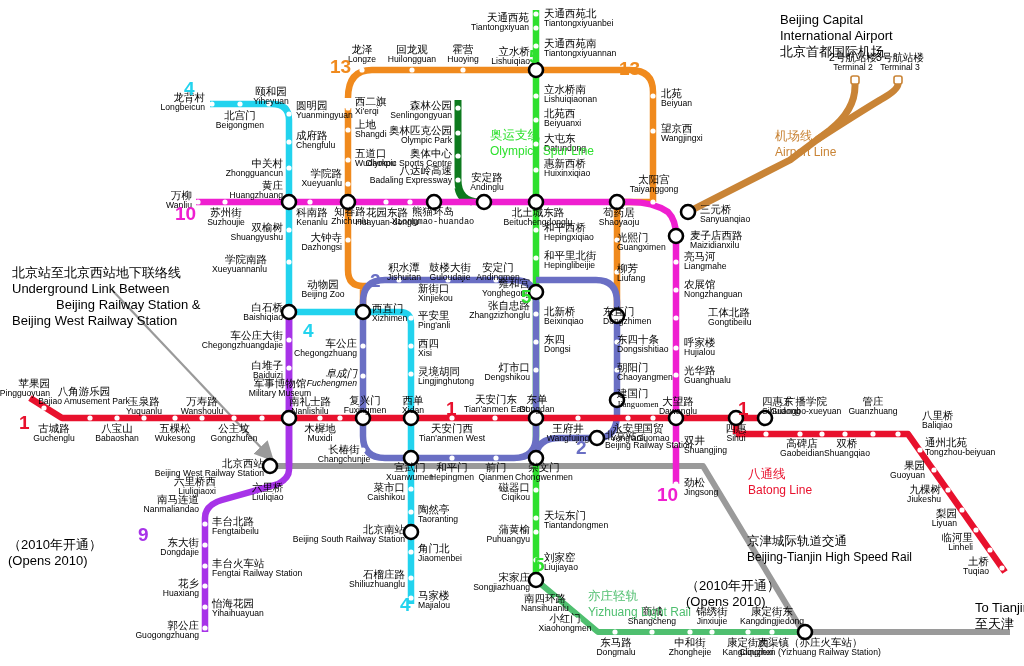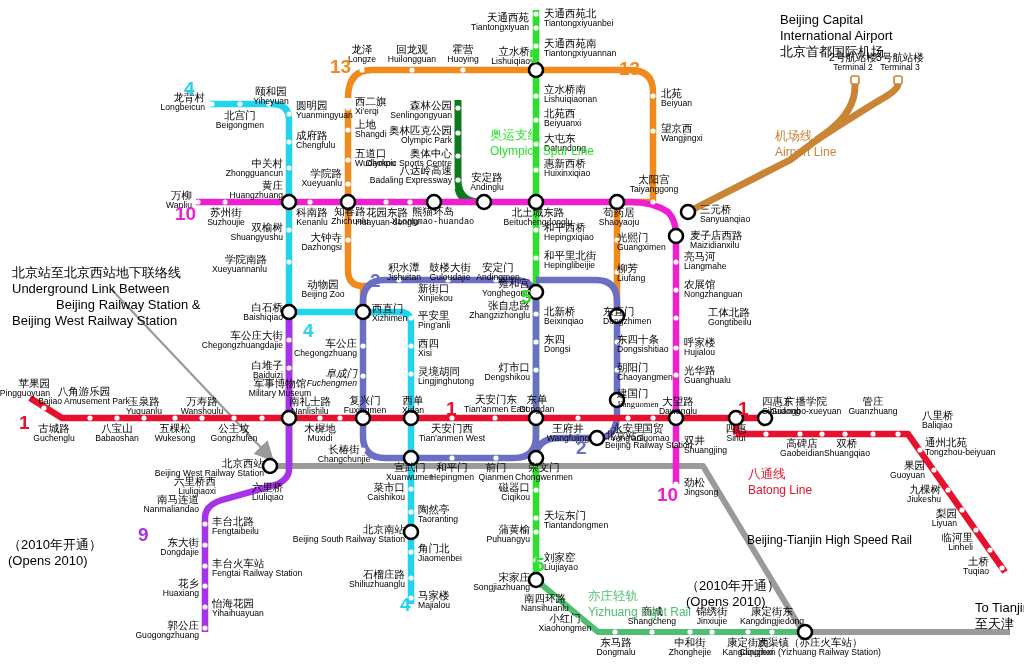--- a/index.html
+++ b/index.html
@@ -895,20 +895,21 @@
       </div>
       <div class="rt-title" style="left: 748px; top: 466px; color: rgb(232, 17, 45);">
         <span class="cn">八通线</span>
         <span class="en">Batong Line</span>
       </div>
       <div class="rt-title" style="left: 588px; top: 588px; color: rgb(79, 191, 111);">
         <span class="cn">亦庄轻轨</span>
         <span class="en">Yizhuang Light Rail</span>
       </div>
       <div class="rt-title" style="left: 747px; top: 533px; color: rgb(0, 0, 0);">
+        <span class="cn">京津城际轨道交通</span>
         <span class="en">Beijing-Tianjin High Speed Rail</span>
       </div>
     </div>
 <div id="notes-layer">
       <div class="bigblock" style="left: 12px; top: 265px;">
         <span style="display: block;">北京站至北京西站地下联络线</span>
         <span style="display: block;">Underground Link Between</span>
         <span style="display: block; padding-left: 44px;">Beijing Railway Station &amp;</span>
         <span style="display: block;">Beijing West Railway Station</span>
       </div>

